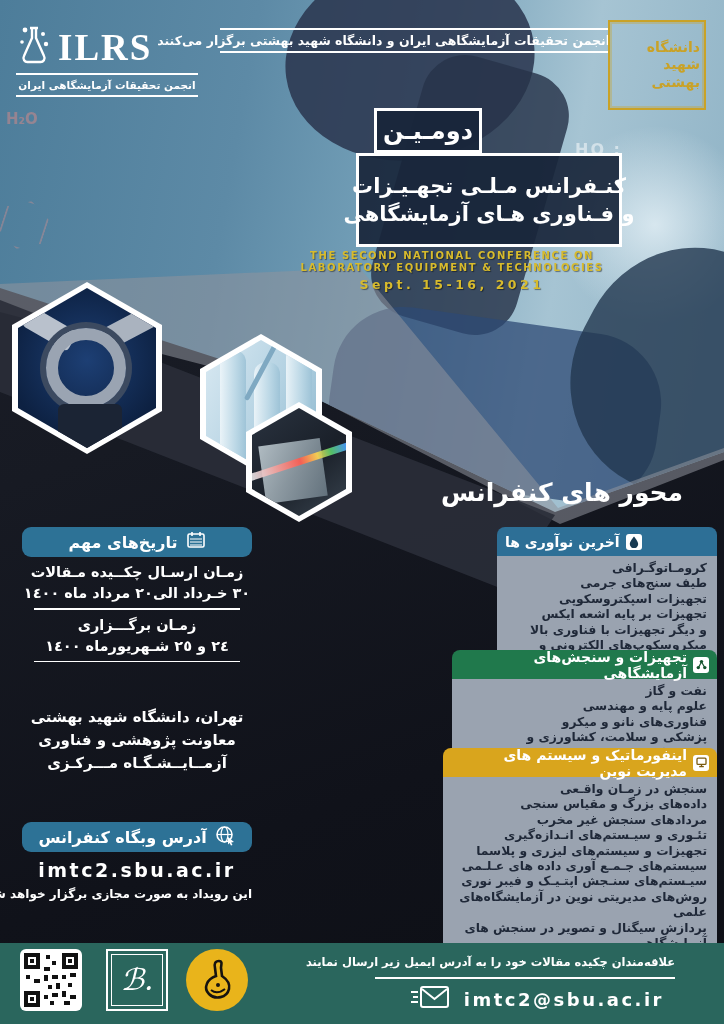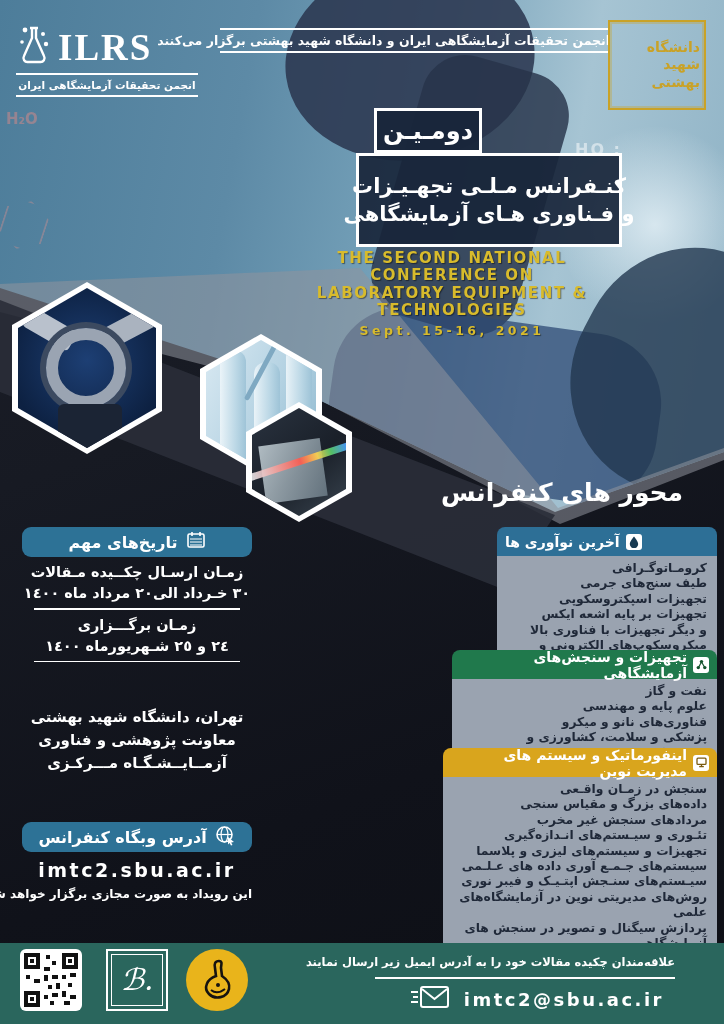--- a/index.html
+++ b/index.html
@@ -77,21 +77,21 @@
   }
   .title-main{
     position:absolute;left:356px;top:153px;width:266px;height:94px;
     background:rgba(24,37,58,.92);border:3px solid #fff;
     display:flex;flex-direction:column;align-items:center;justify-content:center;gap:4px;
     color:#fff;font-weight:bold;direction:rtl;text-align:center;
   }
   .title-main .l1{font-size:21px;white-space:nowrap;}
   .title-main .l2{font-size:21px;white-space:nowrap;}
   .title-en{position:absolute;left:272px;top:250px;width:360px;text-align:center;color:#d8bb2c;font-weight:bold;text-shadow:1px 1px 1px rgba(0,0,0,.45);}
-  .title-en .e1,.title-en .e2{font-size:15px;letter-spacing:1.6px;line-height:1.15;}
+  .title-en .e1,.title-en .e2{font-size:10px;letter-spacing:1.6px;line-height:1.15;}
   .title-en .edate{font-size:12.5px;letter-spacing:3.5px;margin-top:4px;}
   
   .ibox{position:absolute;left:22px;width:230px;color:#fff;direction:rtl;}
   .ibox-head{
     height:30px;border-radius:9px;background:#2d7296;
     display:flex;align-items:center;justify-content:center;gap:8px;
     font-size:16px;font-weight:bold;
   }
   .ibox-head svg{flex:0 0 auto;}
   .ibox-body{text-align:center;font-weight:bold;}

